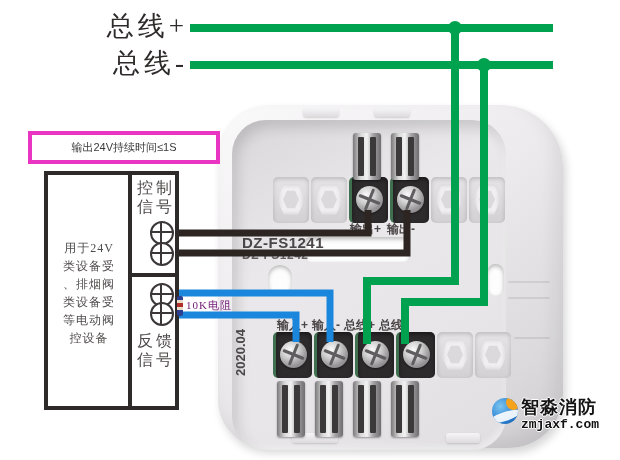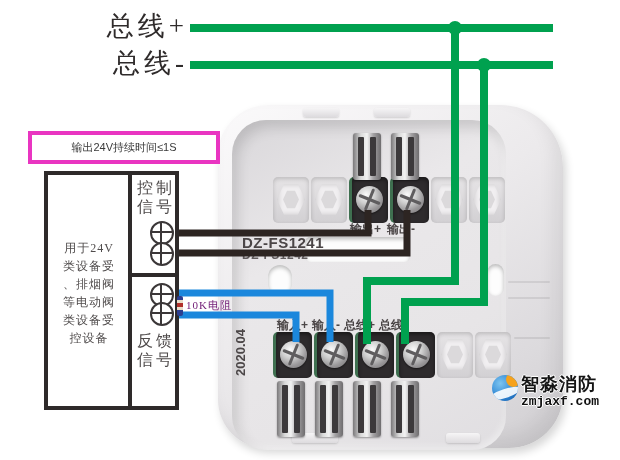--- a/index.html
+++ b/index.html
@@ -86,21 +86,21 @@
   .term{position:absolute;right:1px;width:20px;height:20px;border:2px solid #3b3738;border-radius:50%;background:#fff;}
   .term::before{content:'';position:absolute;left:-1px;right:-1px;top:8px;height:2px;background:#3b3738;}
   .term::after{content:'';position:absolute;top:-1px;bottom:-1px;left:8px;width:2px;background:#3b3738;}
   .t1{top:46px;} .t2{top:67px;} .t3{top:108px;} .t4{top:127px;}
 
   .resistor{left:177px;top:296px;width:6px;height:20px;border-radius:2px;
             background:linear-gradient(180deg,#2c3e90 0 22%,#e8dcc8 22% 34%,#b03029 34% 56%,#e8dcc8 56% 68%,#2c3e90 68% 100%);}
   .res-label{left:186px;top:298px;font-size:11px;color:#701a75;font-family:"Liberation Serif",serif;letter-spacing:1px;white-space:nowrap;}
 
   
-  .logo{left:492px;top:375px;display:flex;align-items:flex-start;gap:3px;z-index:4;}
+  .logo{left:492px;top:398px;display:flex;align-items:flex-start;gap:3px;z-index:4;}
   .logo-icon{width:26px;height:26px;border-radius:50%;position:relative;overflow:hidden;
              background:radial-gradient(circle at 32% 32%,#7cc4f0 0%,#2e86d4 55%,#1559a8 100%);}
   .logo-icon::before{content:'';position:absolute;right:-3px;top:-3px;width:15px;height:15px;
              background:#f6a21c;border-radius:50%;}
   .logo-icon::after{content:'';position:absolute;left:-4px;bottom:3px;width:34px;height:9px;background:#fff;
              transform:rotate(-18deg);border-radius:50%;opacity:.9;}
   .logo-text{display:flex;flex-direction:column;line-height:1;}
   .logo-brand{font-size:18px;font-weight:700;color:#151515;letter-spacing:1px;
               text-shadow:-1px 0 #fff,1px 0 #fff,0 -1px #fff,0 1px #fff;}
   .logo-site{font-size:13px;font-weight:700;color:#111;margin-top:2px;font-family:"Liberation Mono",monospace;
@@ -206,22 +206,22 @@
 
   <div class="anno note-box">输出24V持续时间≤1S</div>
 
   <div class="anno sigbox">
     <div class="sig-vdiv"></div>
     <div class="sig-hdiv"></div>
     <div class="sig-desc">
       <div>用于24V</div>
       <div>类设备受</div>
       <div>、排烟阀</div>
+      <div>类设备受</div>
       <div>等电动阀</div>
-      <div>类设备受</div>
       <div>控设备</div>
     </div>
     <div class="sig-lab lab-control">
       <div>控制</div>
       <div>信号</div>
     </div>
     <div class="term t1"></div>
     <div class="term t2"></div>
     <div class="term t3"></div>
     <div class="term t4"></div>

